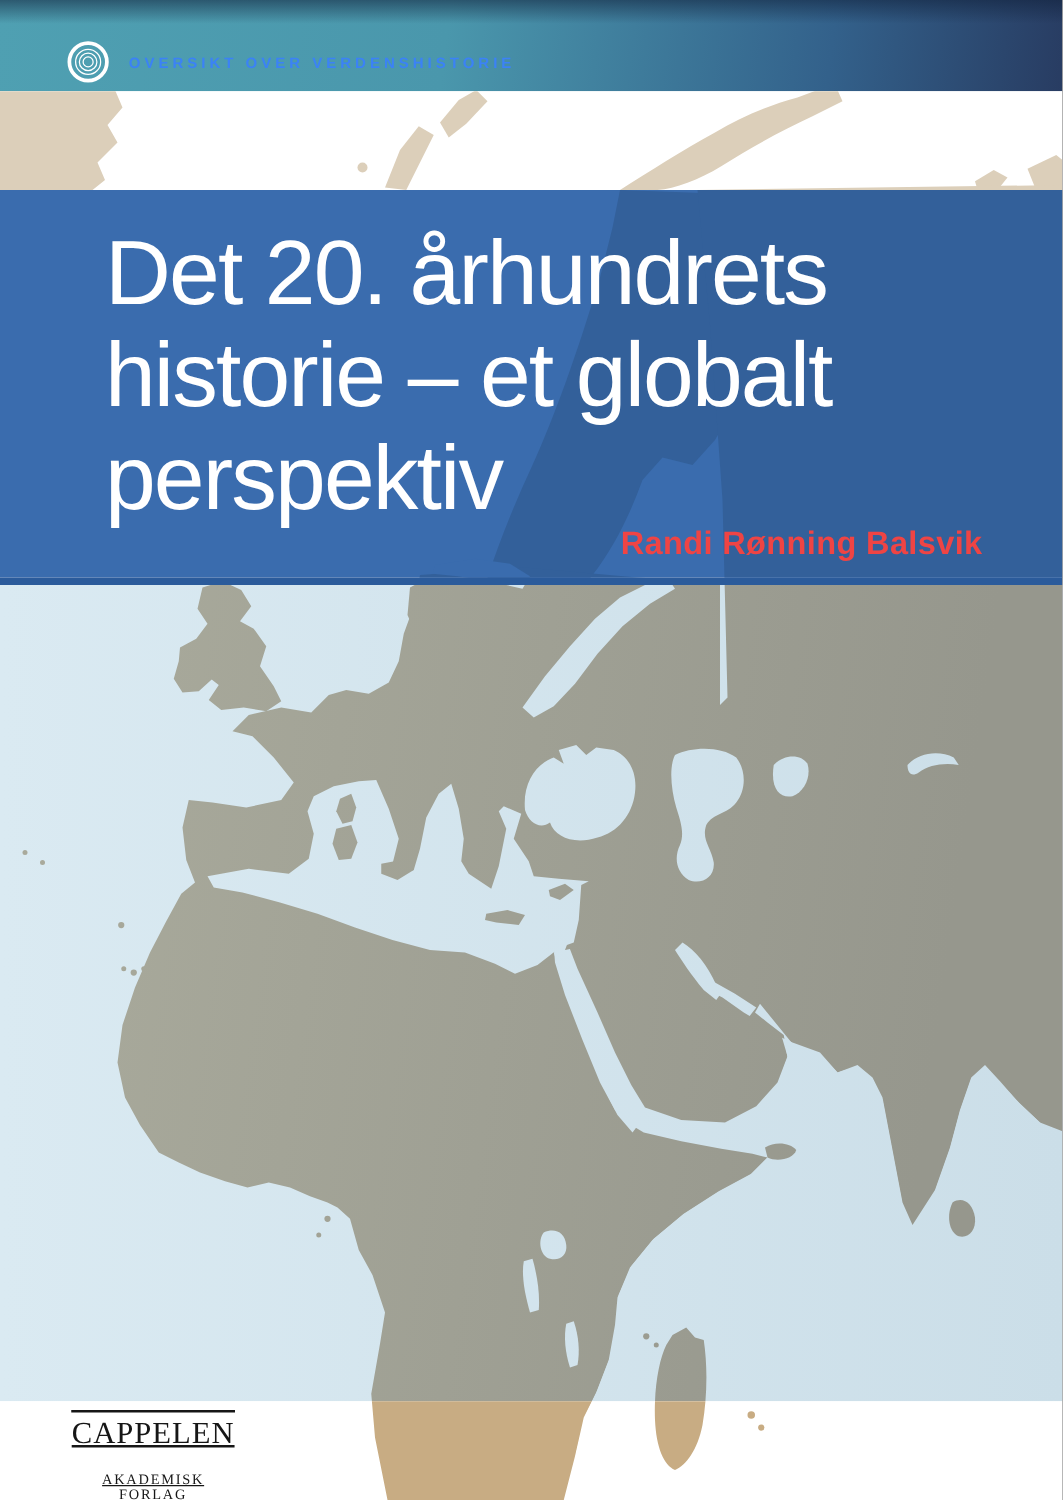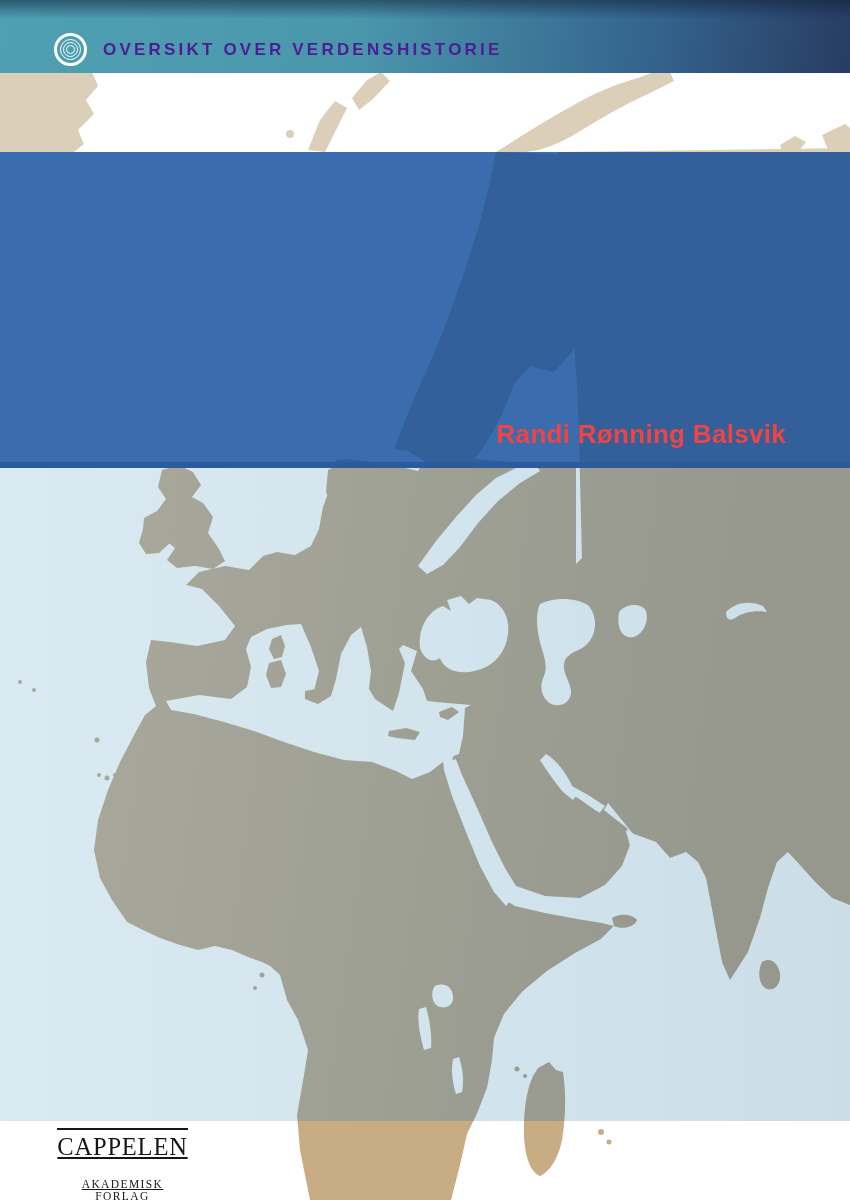--- a/index.html
+++ b/index.html
@@ -30,21 +30,21 @@
   .txt{position:absolute;z-index:2;}
   .series-banner-row{left:54px;top:33px;display:flex;align-items:center;gap:16px;}
   .rings{width:33px;height:33px;border:3.5px solid #fff;border-radius:50%;
          display:flex;align-items:center;justify-content:center;box-sizing:border-box;}
   .rings .r2{width:21px;height:21px;border:1.5px solid #fff;border-radius:50%;
          display:flex;align-items:center;justify-content:center;box-sizing:border-box;}
   .rings .r3{width:15px;height:15px;border:1.5px solid #fff;border-radius:50%;
          display:flex;align-items:center;justify-content:center;box-sizing:border-box;}
   .rings .r4{width:9px;height:9px;border:1.5px solid #fff;border-radius:50%;box-sizing:border-box;}
   .series-title{
-    font-size:17px;font-weight:bold;letter-spacing:3.2px;color:#4c1d95;
+    font-size:12px;font-weight:bold;letter-spacing:3.2px;color:#3b82f6;
     white-space:nowrap;
   }
   .book-title{
     left:84px;top:178px;width:720px;
     font-size:73px;line-height:82px;font-weight:300;
     color:#ffffff;letter-spacing:-1.5px;
   }
   .author-name{
     right:64px;top:419px;
     font-size:26px;font-weight:bold;color:#ef4444;letter-spacing:.3px;
@@ -188,20 +188,25 @@
     <div class="rings">
       <div class="r2">
           <div class="r3">
             <div class="r4"></div>
           </div>
         </div>
     </div>
     <div class="series-title">OVERSIKT OVER VERDENSHISTORIE</div>
   </div>
 
+  <div class="txt book-title">
+    <div>Det 20. århundrets</div>
+    <div>historie – et globalt</div>
+    <div>perspektiv</div>
+  </div>
 
   <div class="txt author-name">Randi Rønning Balsvik</div>
 
   <div class="txt publisher">
     <div class="publisher-name">CAPPELEN</div>
     <div class="publisher-tagline">AKADEMISK FORLAG</div>
   </div>
 
 </div>
 

